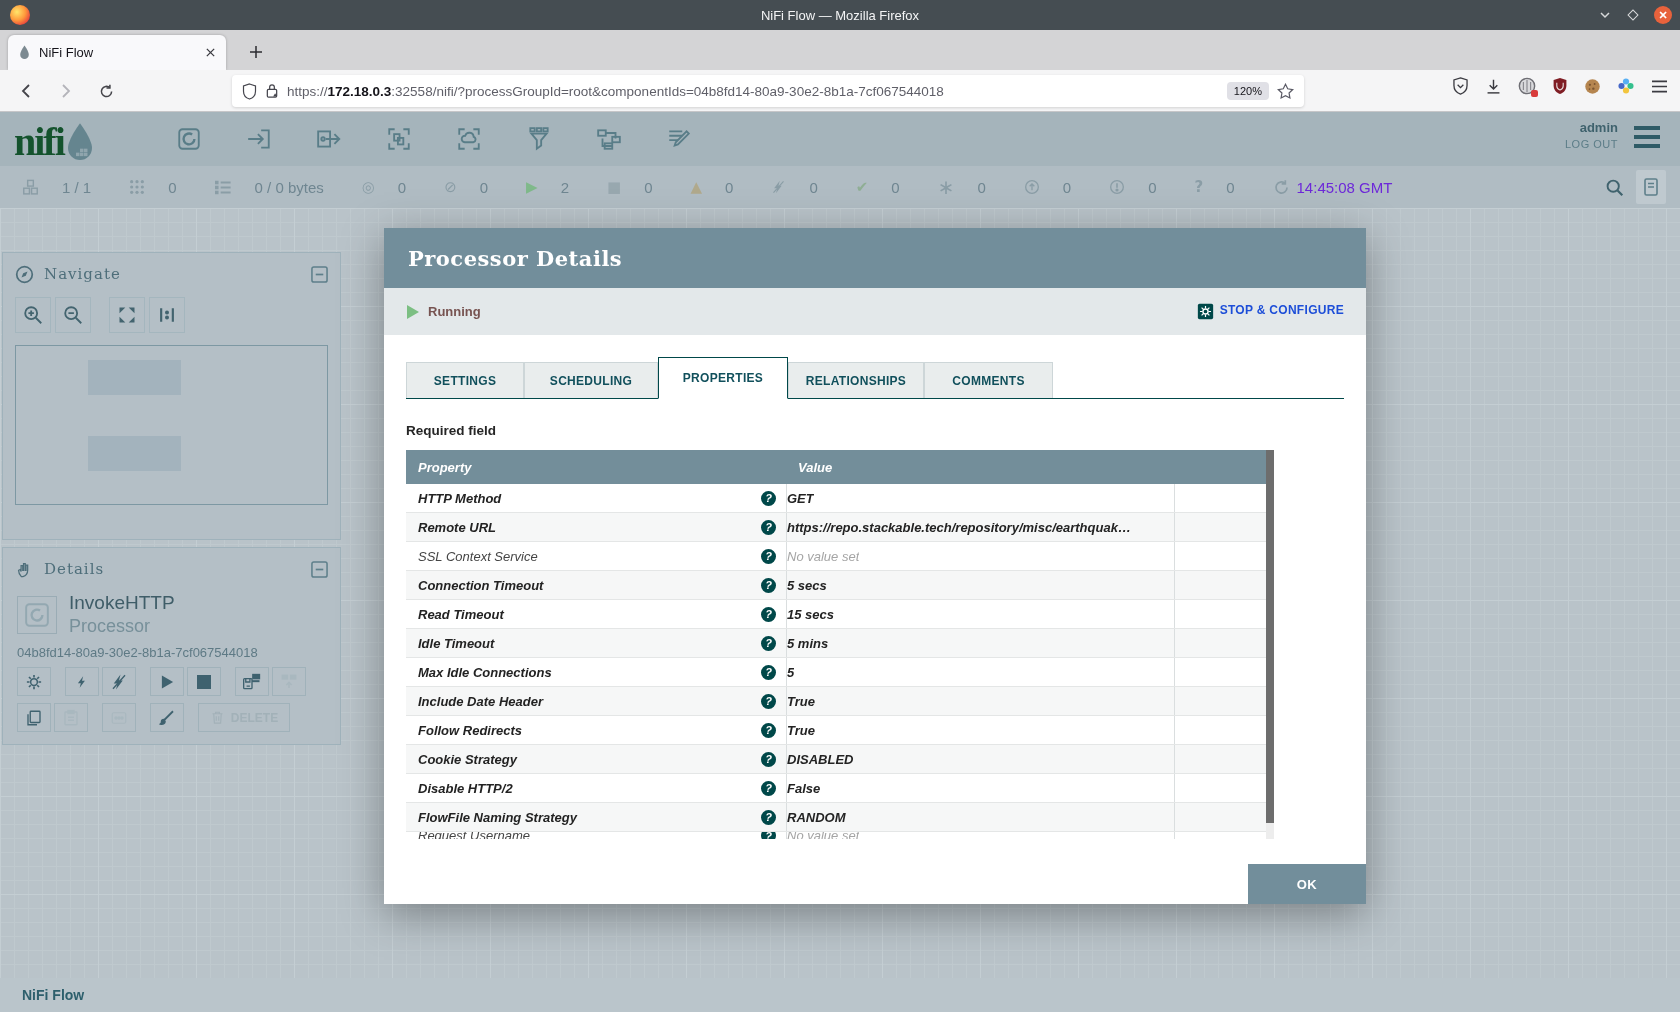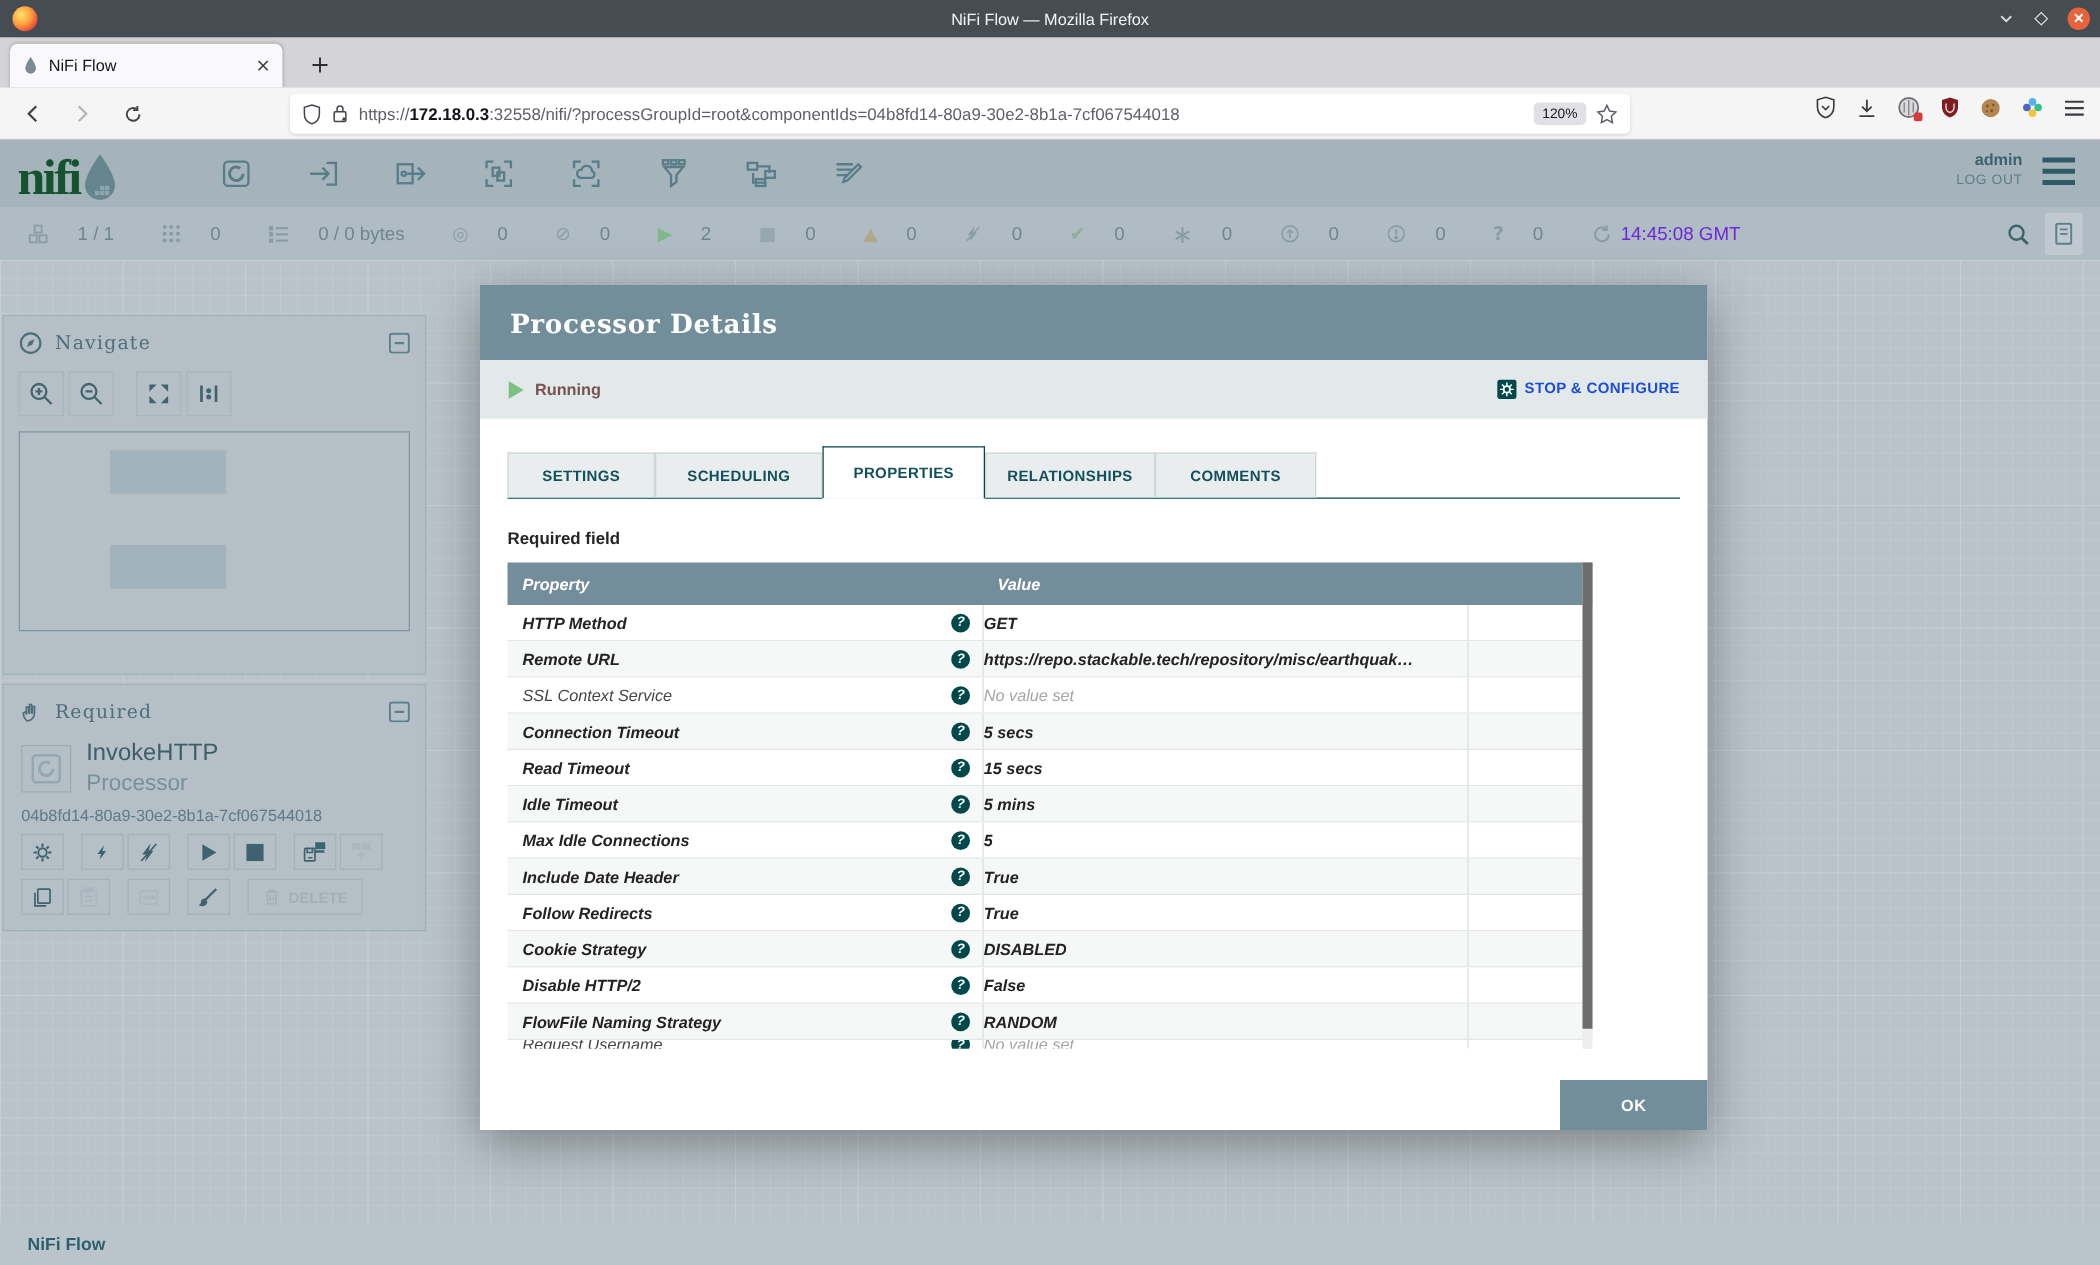--- a/index.html
+++ b/index.html
@@ -547,21 +547,21 @@
     </div>
   </div>
 
   <div class="panel" id="operate-panel">
     <div class="panel-head">
       <span>
           <svg width="19" height="19" viewBox="0 0 24 24">
             <path d="M8 21c-2-2-3.5-5-3.5-8l2-1 1.2 2.6V7h2.1v6h1V4.5h2.1V13h1V6.5H16V13c0 4-2.5 7-6 8z" stroke="#4e6e7a" stroke-width="1.6" fill="none"></path>
           </svg>
         </span>
-      <span class="panel-title">Required</span>
+      <span class="panel-title">Details</span>
       <span class="collapse">
           <svg width="17" height="17" viewBox="0 0 18 18">
             <rect x="1" y="1" width="16" height="16" rx="2" stroke="#5d7f8a" stroke-width="1.6" fill="none"></rect>
             <path d="M5 9h8" stroke="#5d7f8a" stroke-width="1.8"></path>
           </svg>
         </span>
     </div>
     <div id="op-card">
       <div id="op-head-row">
         <span id="op-proc-icon">

